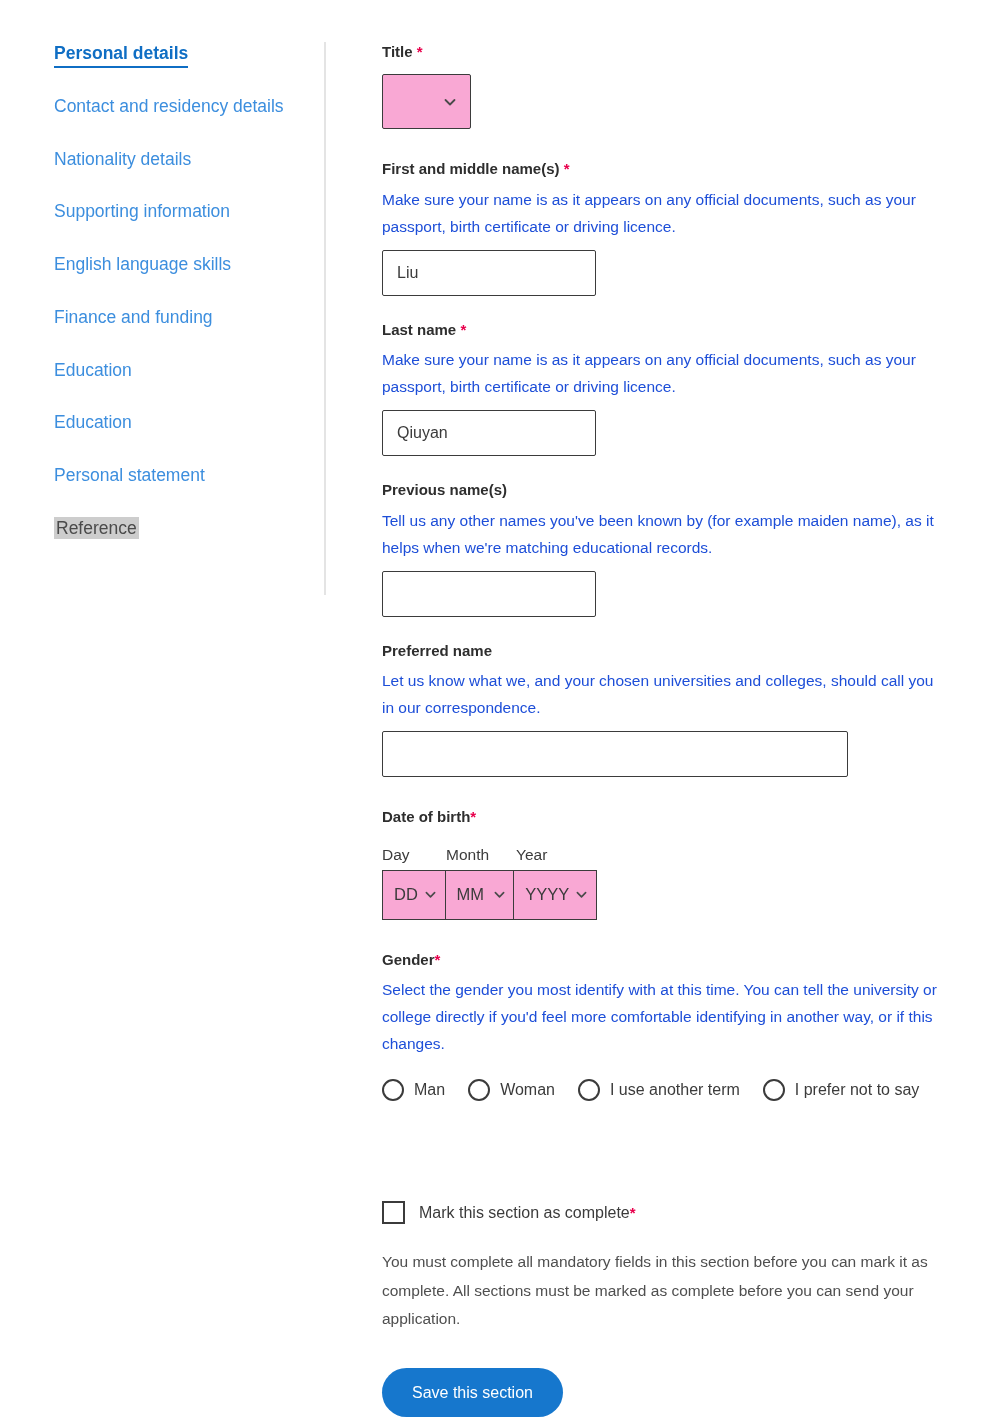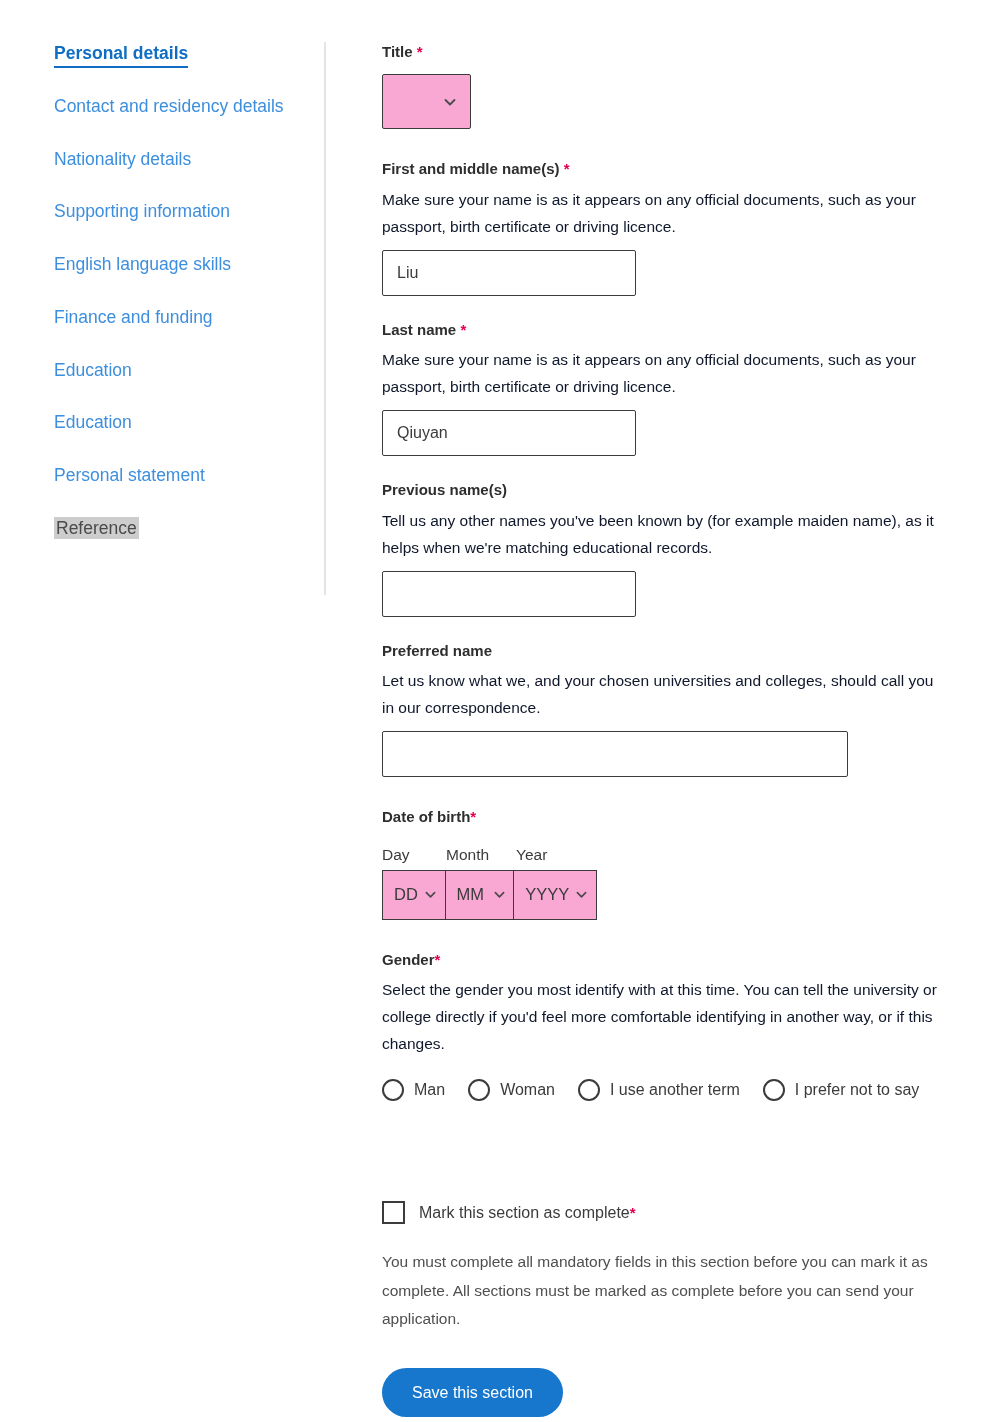--- a/index.html
+++ b/index.html
@@ -85,30 +85,30 @@
   }
   .req {
     color: #e8004c;
     font-weight: bold;
     font-size: 15px;
   }
   .req.tight { margin-left: 0px; }
 
   .hint {
     font-size: 15.5px;
-    color: #0f172a;
+    color: #1d4ed8;
     line-height: 1.75;
     margin: 6px 0 0 0;
     max-width: 565px;
   }
 
   
   .text-input {
     display: block;
-    width: 254px;
+    width: 214px;
     height: 46px;
     border: 1.4px solid #3b3b3b;
     border-radius: 2px;
     font-family: "Liberation Sans", sans-serif;
     font-size: 16px;
     color: #3b3b3b;
     padding: 0 14px;
     background: #fff;
     outline: none;
   }

